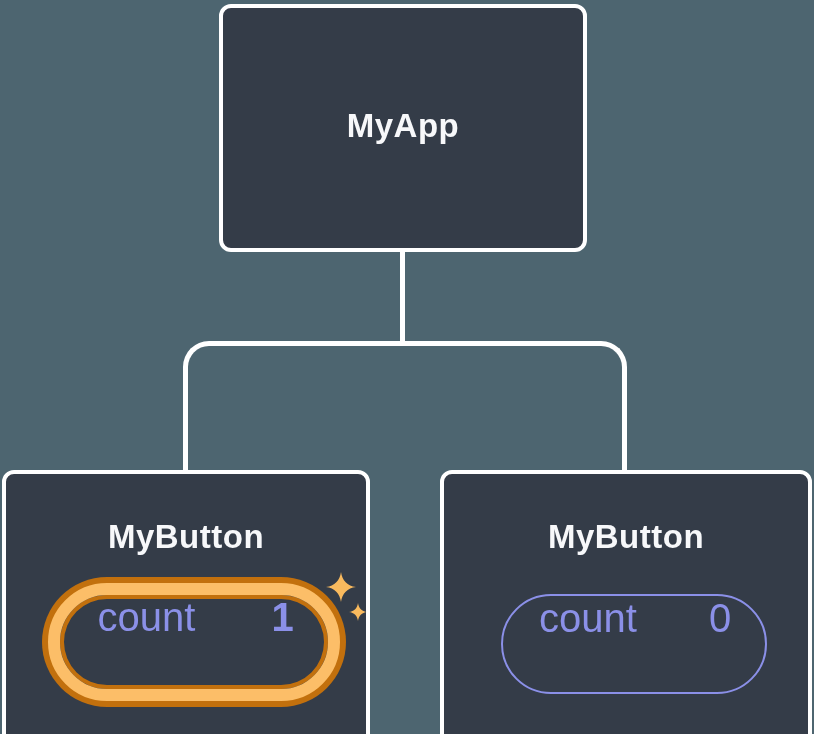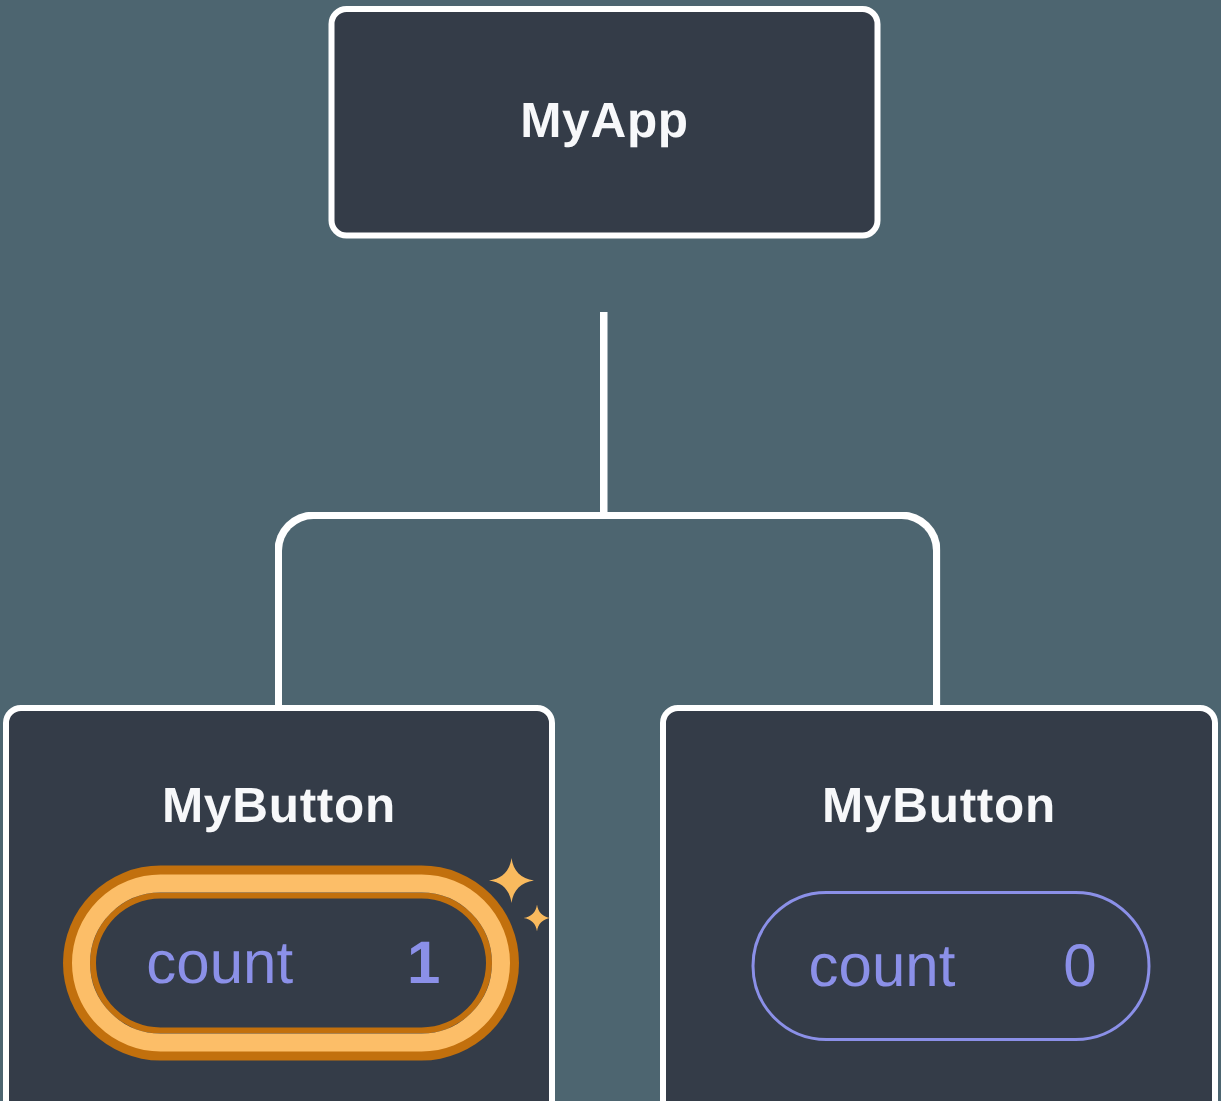--- a/index.html
+++ b/index.html
@@ -24,37 +24,37 @@
     border-radius:26px 26px 0 0;
   }
   
   .node{
     position:absolute;
     box-sizing:border-box;
     background:#343c48;
     border:4px solid #ffffff;
     border-radius:12px;
   }
-  .node-root{left:219px;top:4px;width:368px;height:155px;}
+  .node-root{left:219px;top:4px;width:368px;height:248px;}
   .node-child{width:372px;height:293px;top:470px;box-shadow:0 7px 0 #2e3642;}
   .node-child-left{left:2px;width:368px;}
   .node-child-right{left:440px;}
   .node-label{
     position:absolute;left:0;right:0;
     text-align:center;
     color:#f7f8fa;
     font-size:33px;font-weight:600;letter-spacing:0.5px;
   }
   .node-root .node-label{top:50%;transform:translateY(-54%);}
   .node-child .node-label{top:44px;}
   
   .pill{
     position:absolute;
     box-sizing:border-box;
-    display:flex;align-items:center;
+    display:flex;align-items:flex-start;
     border-radius:999px;
     color:#8b90e8;
     font-size:40px;
   }
   .pill-plain{
     left:57px;top:120px;width:266px;height:100px;
     border:2px solid #8b90e8;
   }
   .pill-cell{display:flex;align-items:center;justify-content:center;}
   .pill-cell-name{flex:0 0 170px;}

